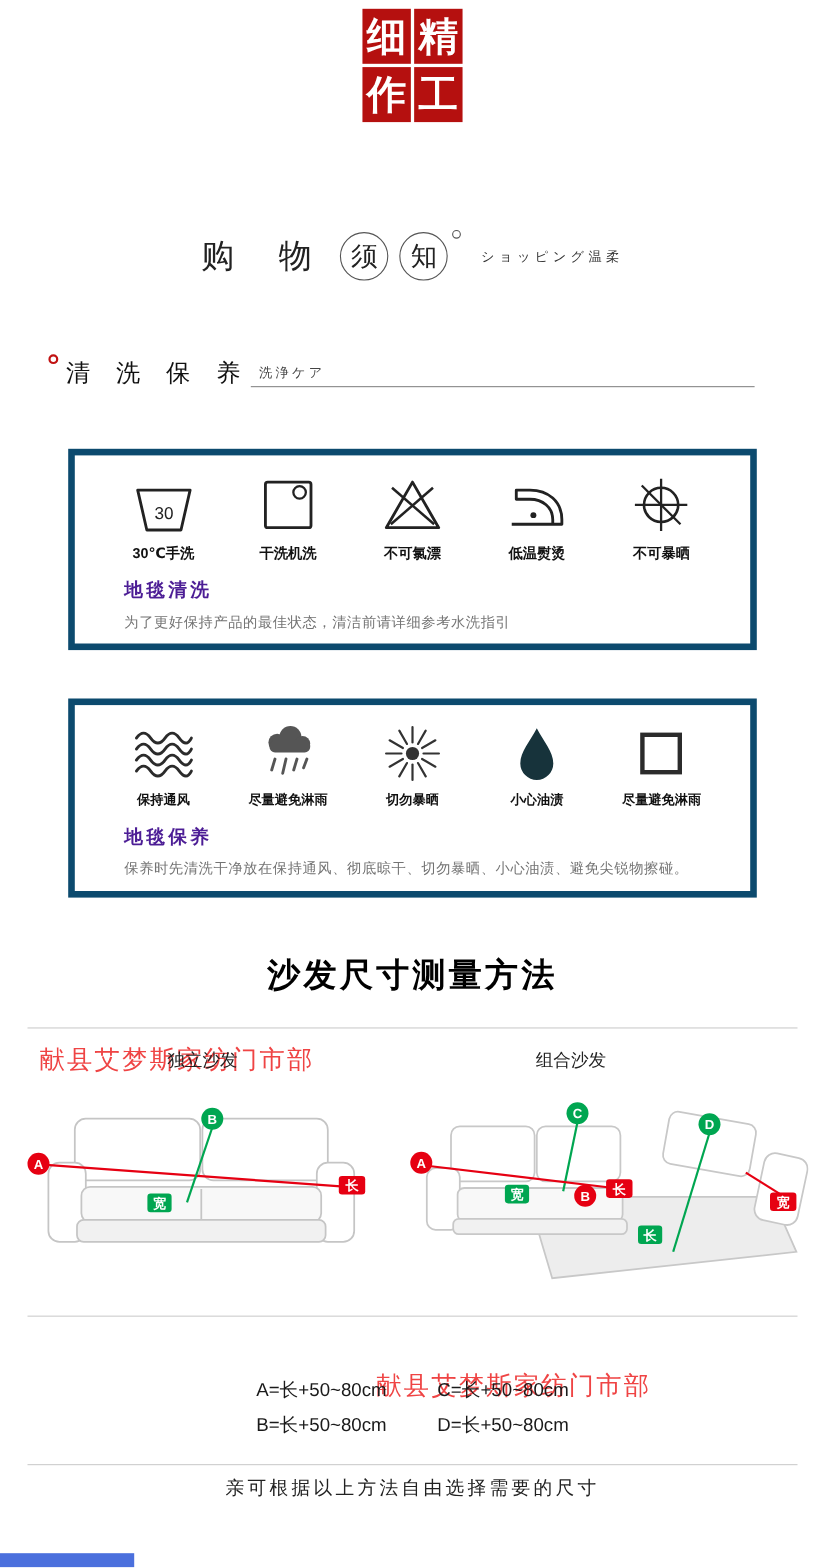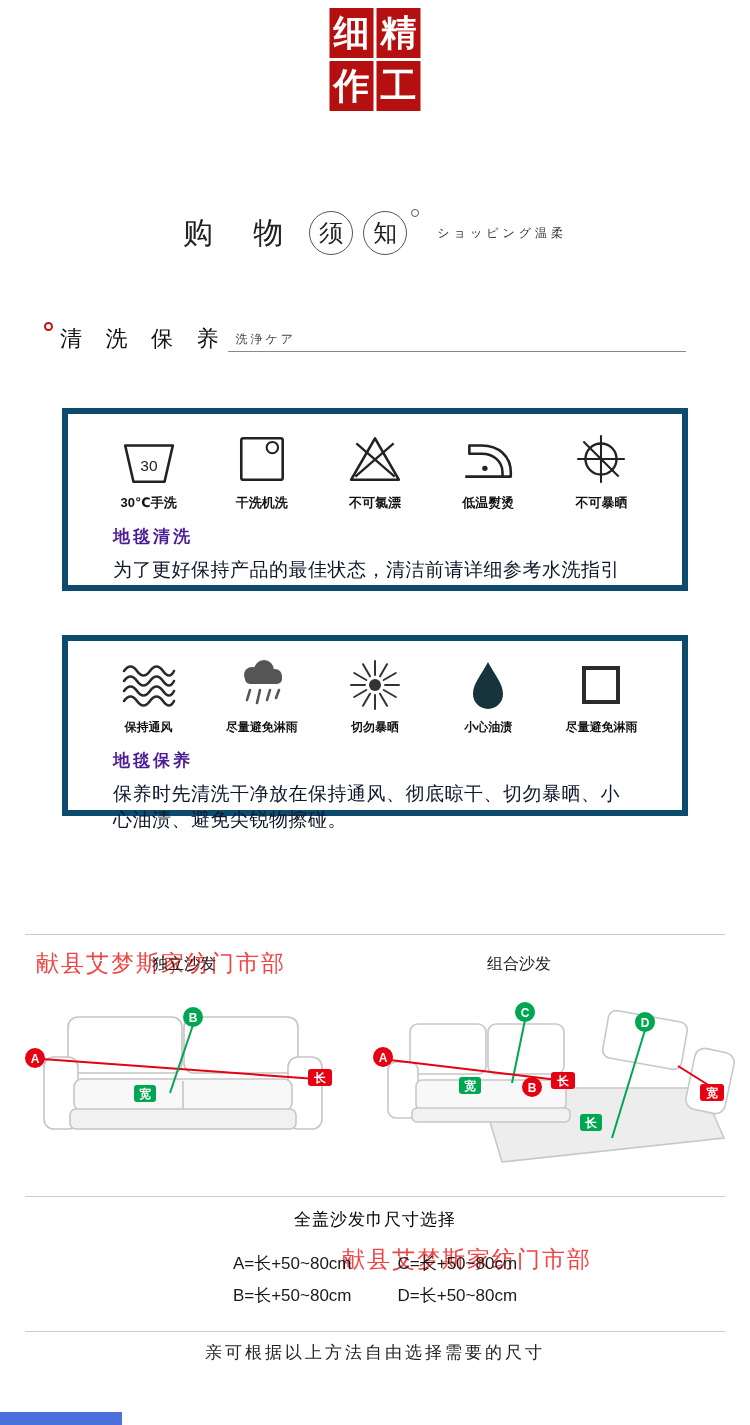--- a/index.html
+++ b/index.html
@@ -36,21 +36,21 @@
 
   
   .care-box { position:absolute; left:62px; width:626px; border:6px solid #0c4a6e; background:#fff; }
   .box1 { top:408px; height:183px; }
   .box2 { top:635px; height:181px; }
   .icon-row { display:flex; padding:16px 24px 0; }
   .icon-cell { flex:1; display:flex; flex-direction:column; align-items:center; }
   .icon-label { font-size:13px; font-weight:bold; color:#111; margin-top:6px; white-space:nowrap; }
   .box2 .icon-label { font-size:12px; }
   .box-heading { font-size:17px; font-weight:bold; letter-spacing:3px; color:#4c1d95; margin:13px 0 0 45px; }
-  .box-desc { font-size:19px; color:#0f172a; margin:9px 45px 0; letter-spacing:0.5px; }
+  .box-desc { font-size:13px; color:#737373; margin:9px 45px 0; letter-spacing:0.5px; }
 
   
   .measure-title { position:absolute; top:866px; width:100%; text-align:center;
                    font-size:30px; font-weight:bold; letter-spacing:3px; color:#000; }
   .divider { position:absolute; left:25px; width:700px; border-top:1px solid #ccc; }
   .d1 { top:934px; } .d2 { top:1196px; } .d3 { top:1331px; }
   .wm { position:absolute; color:#ef4444; font-size:23px; letter-spacing:2px;
         white-space:nowrap; z-index:1; }
   .wm1 { top:948px; left:36px; }
   .wm2 { top:1244px; left:342px; }
@@ -203,20 +203,21 @@
         <svg width="56" height="56" viewBox="0 0 56 56">
           <rect x="11" y="11" width="34" height="34" fill="none" stroke="#2b2b2b" stroke-width="4"></rect>
         </svg>
         <div class="icon-label">尽量避免淋雨</div>
       </div>
     </div>
     <div class="box-heading">地毯保养</div>
     <div class="box-desc">保养时先清洗干净放在保持通风、彻底晾干、切勿暴晒、小心油渍、避免尖锐物擦碰。</div>
   </div>
 
+  <div class="measure-title">沙发尺寸测量方法</div>
   <div class="divider d1"></div>
 
   <div class="wm wm1">献县艾梦斯家纺门市部</div>
   <div class="sofa-label" style="top:954px; left:152px;">独立沙发</div>
   <div class="sofa-label" style="top:954px; left:487px;">组合沙发</div>
 
   <svg class="sofa-svg" style="top:995px; left:18px;" width="330" height="160" viewBox="0 0 330 160">
     <g fill="#ffffff" stroke="#c5c5c5" stroke-width="1.6">
       <rect x="50" y="22" width="114" height="56" rx="10"></rect>
       <rect x="166" y="22" width="114" height="56" rx="10"></rect>
@@ -278,21 +279,20 @@
       <rect x="191" y="84" width="24" height="17" rx="3" fill="#e60012"></rect>
       <text x="203" y="97" text-anchor="middle" font-size="12" font-weight="bold" fill="#fff">长</text>
       <line x1="318" y1="78" x2="350" y2="98" stroke="#e60012" stroke-width="2"></line>
       <rect x="340" y="96" width="24" height="17" rx="3" fill="#e60012"></rect>
       <text x="352" y="109" text-anchor="middle" font-size="12" font-weight="bold" fill="#fff">宽</text>
     </g>
   </svg>
 
   <div class="divider d2"></div>
 
-  <div class="size-title">全盖沙发巾尺寸选择</div>
   <div class="wm wm2">献县艾梦斯家纺门市部</div>
   <div class="formulas">
     <div class="formula-col">
       <div>A=长+50~80cm</div>
       <div>B=长+50~80cm</div>
     </div>
     <div class="formula-col">
       <div>C=长+50~80cm</div>
       <div>D=长+50~80cm</div>
     </div>

